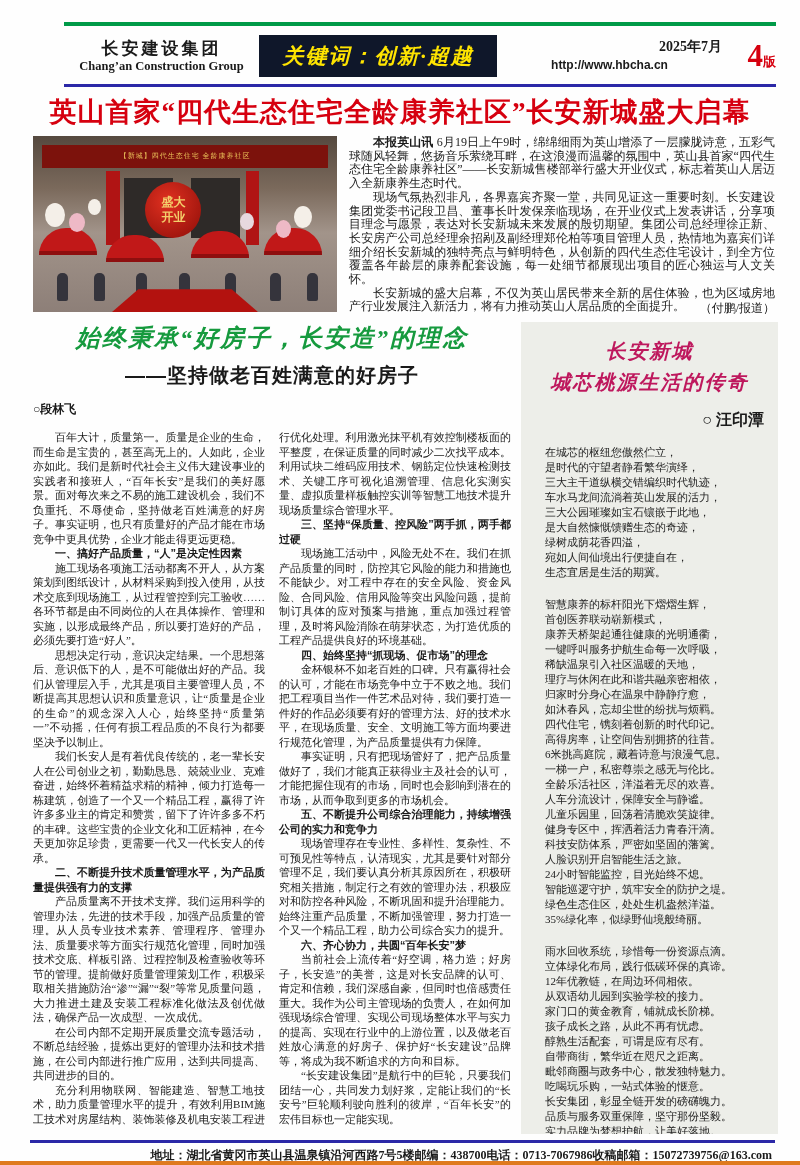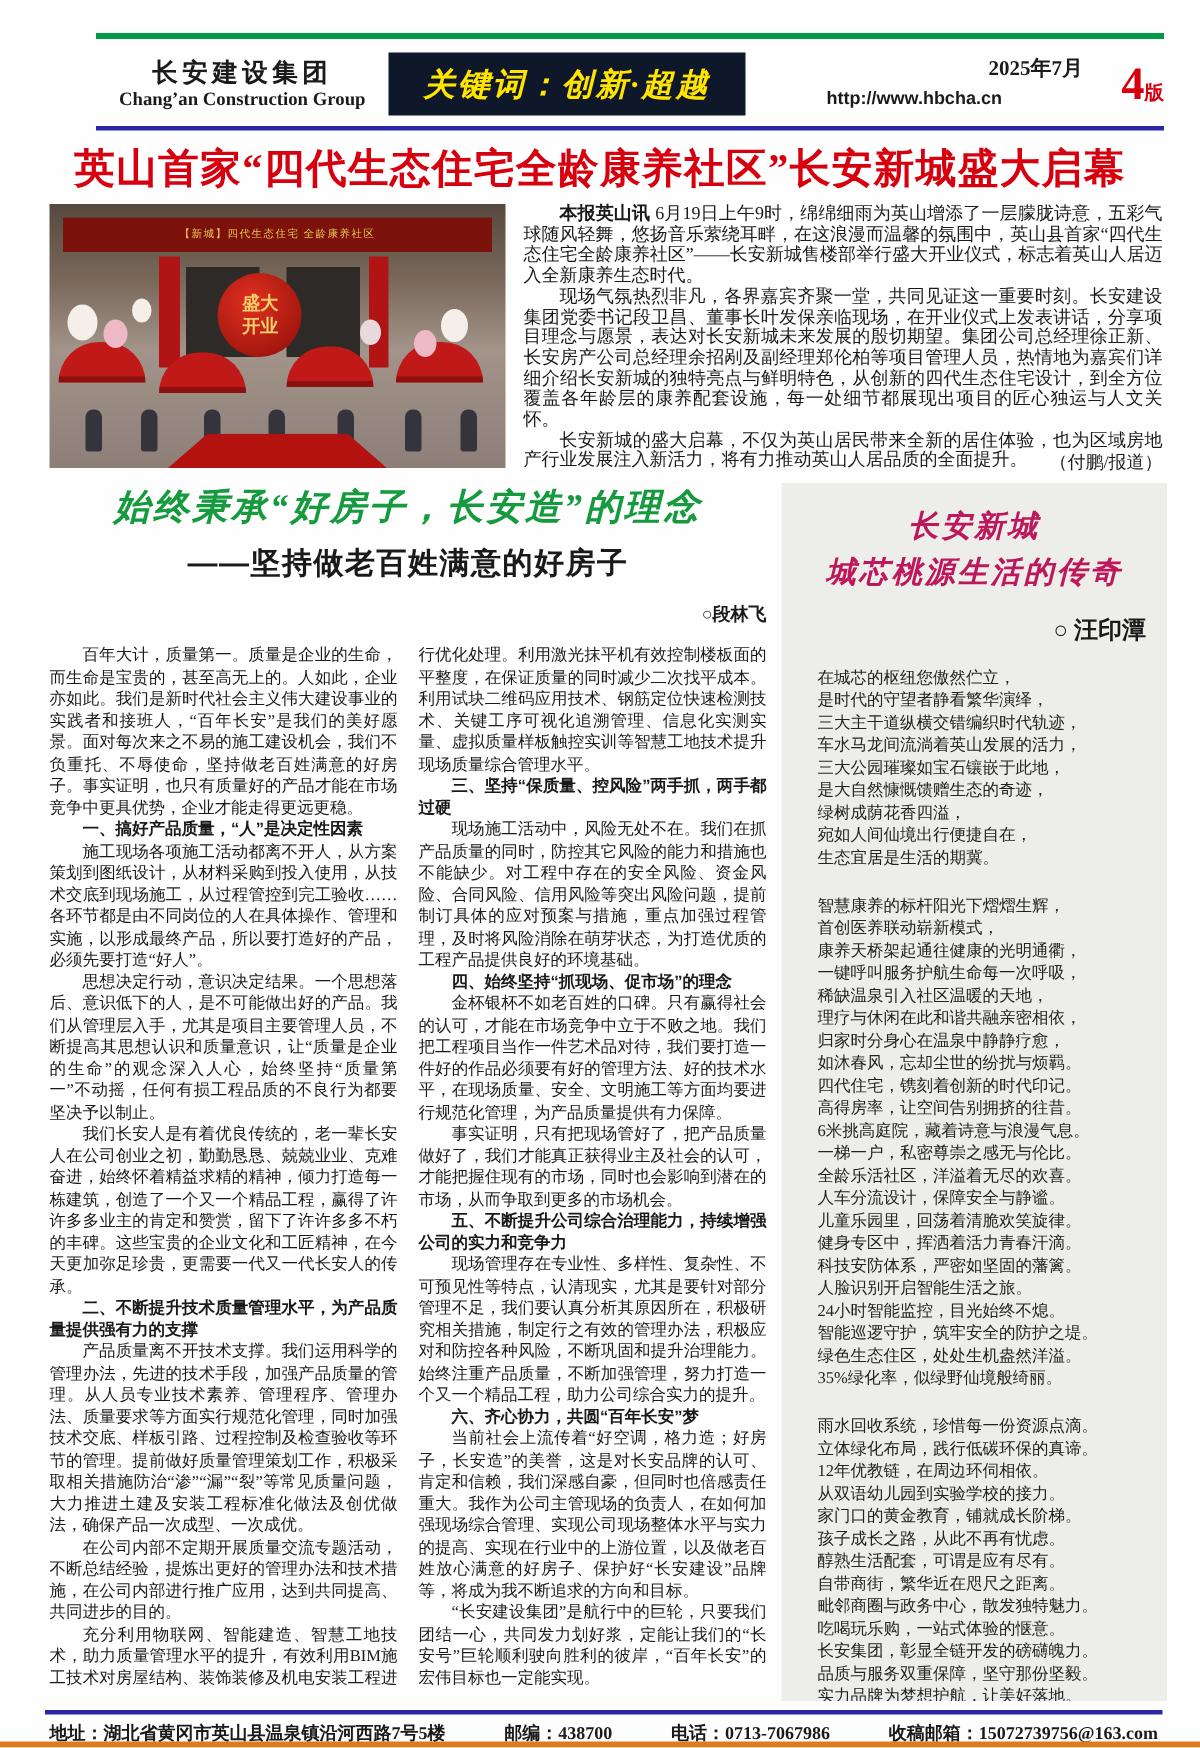--- a/index.html
+++ b/index.html
@@ -54,35 +54,35 @@
     clip-path:polygon(18% 0,82% 0,100% 100%,0 100%);}
   .news-text{flex:1;font-size:12px;line-height:13.7px;text-align:justify;}
   .news-text p{margin:0;text-indent:2em;}
   .news-text b{font-family:"Liberation Sans",sans-serif;}
   .byline{text-align:right;font-size:12px;margin-top:-13.7px;}
   
   .feature{position:absolute;left:33px;right:25px;top:322px;display:flex;gap:10px;}
   .f-left{width:478px;flex:0 0 auto;}
   .f-title{text-align:center;color:#169a3e;font-size:24px;font-weight:bold;font-style:italic;letter-spacing:2px;}
   .f-subtitle{text-align:center;font-size:20px;font-weight:bold;font-family:"Liberation Sans",sans-serif;margin-top:8px;letter-spacing:1px;}
-  .f-author{text-align:right;font-size:12px;font-weight:bold;margin:12px 0 12px;}
+  .f-author{text-align:left;font-size:12px;font-weight:bold;margin:12px 0 12px;}
   .f-body{column-count:2;column-gap:14px;font-size:11px;line-height:14.5px;text-align:justify;}
   .f-body p{margin:0;text-indent:2em;}
   .f-body p.heading{font-weight:bold;font-family:"Liberation Sans",sans-serif;}
   
   .poem-panel{width:257px;flex:0 0 auto;background:#edeee9;height:812px;box-sizing:border-box;
     padding:14px 14px 8px;overflow:hidden;}
   .poem-title{text-align:center;color:#be185d;font-size:20px;font-weight:bold;letter-spacing:2px;line-height:1.55;font-style:italic;}
   .poem-author{text-align:right;font-size:16px;font-weight:bold;margin:12px 0 14px;}
   .poem-lines{font-size:11px;line-height:15px;color:#222;padding-left:10px;}
   .poem-lines p{margin:0;}
   .poem-lines p.stanza-gap{height:17px;}
   
   .footer-blue-line{position:absolute;left:30px;right:25px;top:1140px;height:3px;background:#2b28a7;}
-  .footer-row{position:absolute;left:33px;right:28px;top:1147px;display:flex;justify-content:space-between;
+  .footer-row{position:absolute;left:33px;right:28px;top:1147px;display:flex;justify-content:flex-end;
     font-size:12px;font-weight:bold;white-space:nowrap;}
   .bottom-orange-line{position:absolute;left:0;right:0;bottom:0;height:4px;background:#df7a1e;}
 </style>
 </head>
 <body>
 
 <div class="top-green-line"></div>
 <div class="masthead">
   <div class="mast-left">
     <div class="org-cn">长安建设集团</div>

